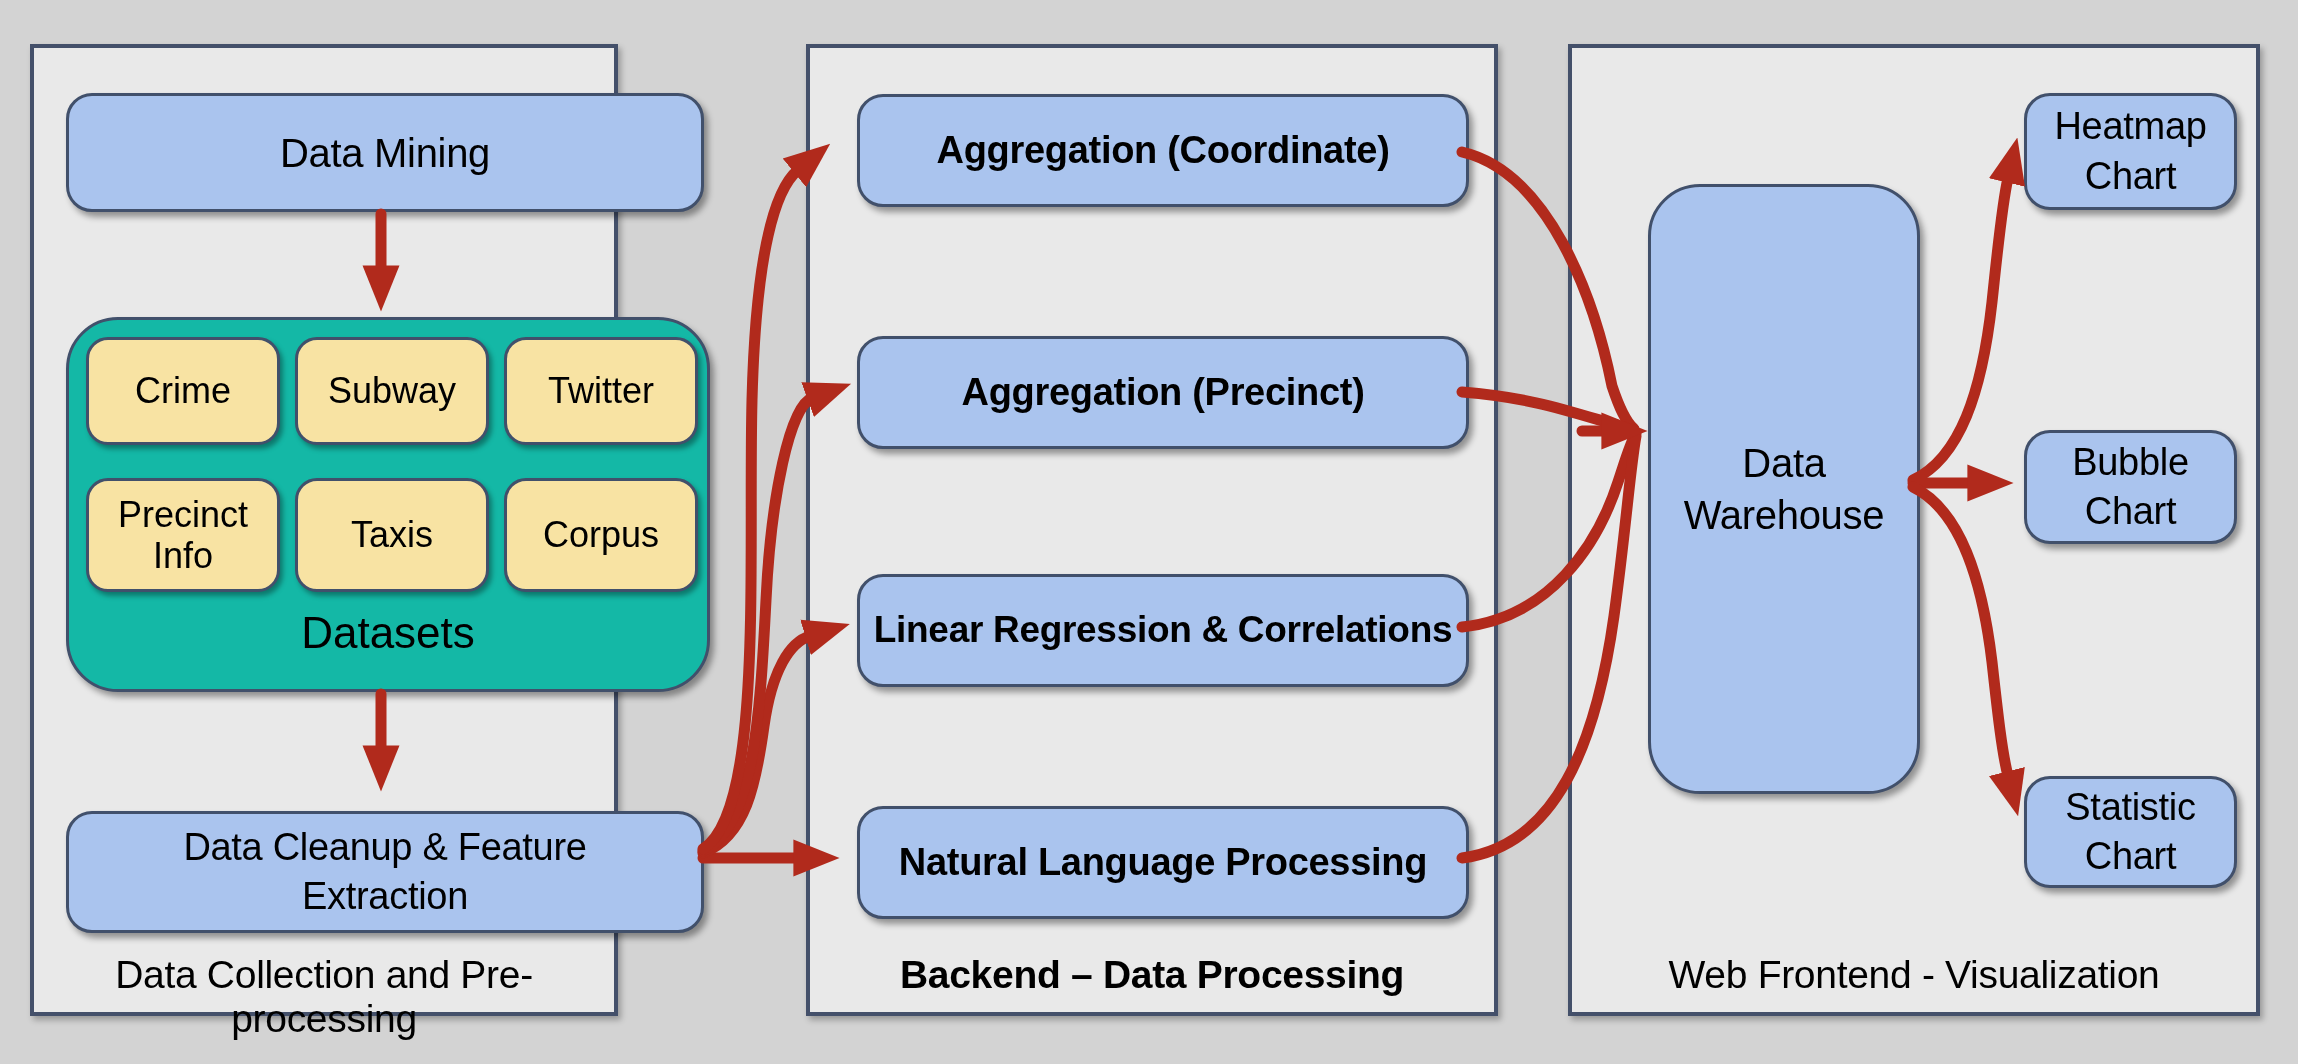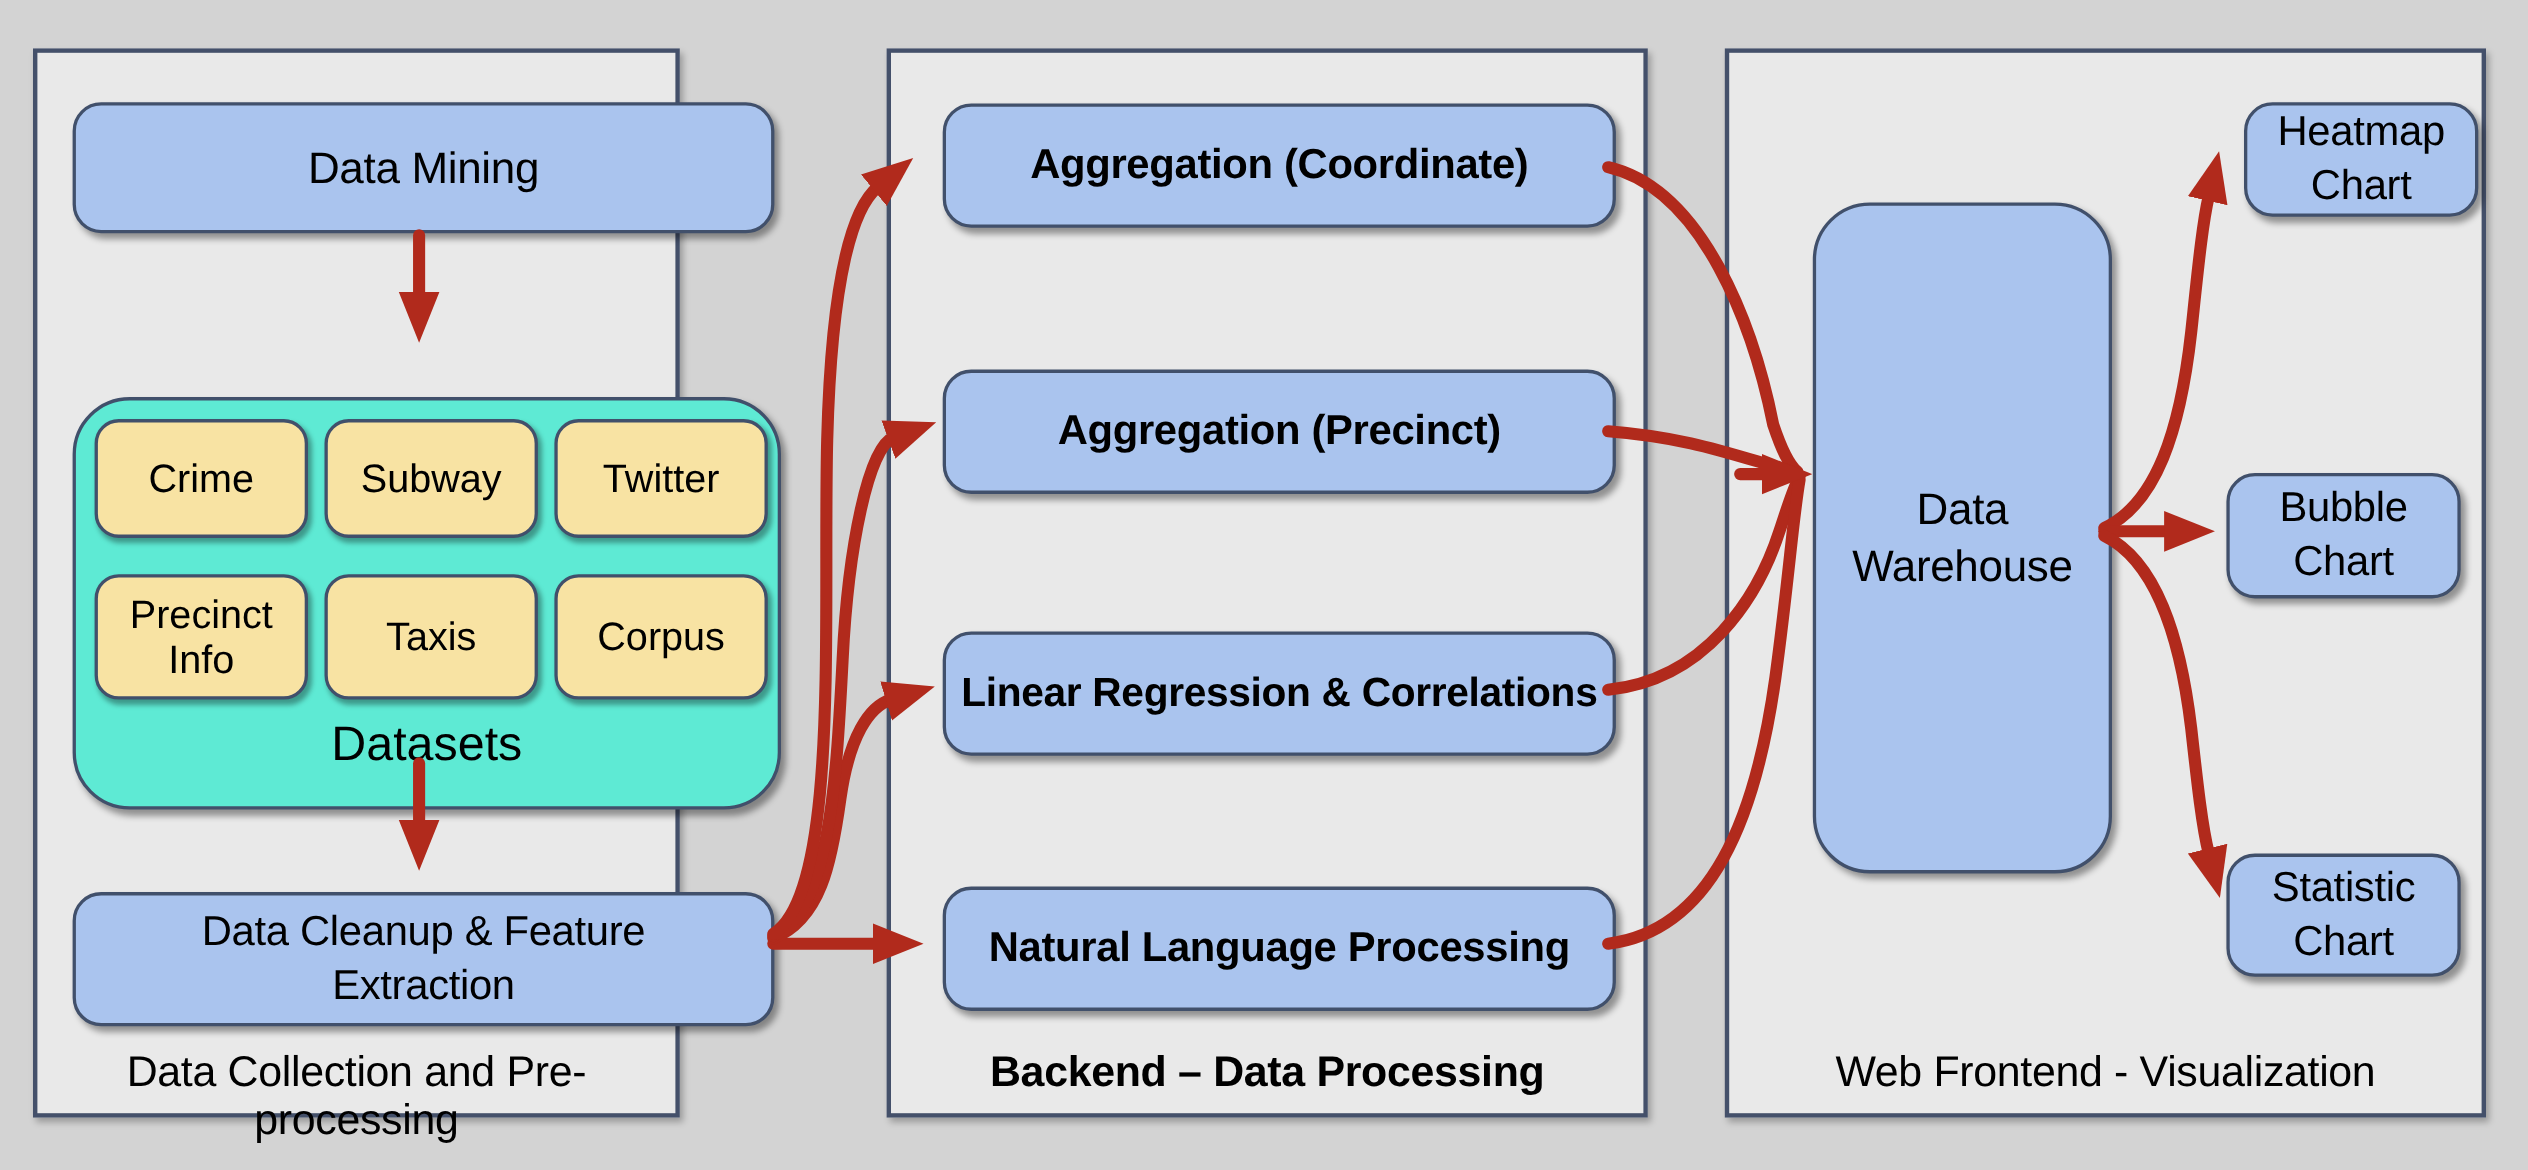--- a/index.html
+++ b/index.html
@@ -24,22 +24,22 @@
     text-align:center;background:#aac4ee;border:3px solid #41506b;
     border-radius:26px;box-sizing:border-box;
     box-shadow:4px 5px 6px rgba(0,0,0,.38);
     font-size:38px;line-height:1.3;letter-spacing:-.3px;
   }
   .node.onE{white-space:nowrap;}
   
   #dataMining{left:32px;top:45px;width:638px;height:119px;font-size:40px;}
   #cluster{
     position:absolute;left:32px;top:269px;width:644px;height:375px;
-    background:#5eead4;border:3px solid #41506b;border-radius:52px;
-    box-sizing:border-box;box-shadow:4px 5px 6px rgba(0,0,0,.38);margin-top:44px;
+    background:#14b8a6;border:3px solid #41506b;border-radius:52px;
+    box-sizing:border-box;box-shadow:4px 5px 6px rgba(0,0,0,.38);
   }
   .dset{
     position:absolute;display:flex;align-items:center;justify-content:center;
     text-align:center;background:#f8e3a3;border:3px solid #41506b;
     border-radius:22px;box-sizing:border-box;
     box-shadow:3px 4px 5px rgba(0,0,0,.35);
     font-size:36px;line-height:1.15;
   }
   #dsCrime   {left:17px; top:17px; width:194px;height:108px;}
   #dsSubway  {left:226px;top:17px; width:194px;height:108px;}
@@ -55,21 +55,21 @@
   
   .proc{left:47px;width:612px;height:113px;}
   #proc0{top:46px;}
   #proc1{top:288px;}
   #proc2{top:526px;font-size:37px;}
   #proc3{top:758px;}
   
   #warehouse{left:76px;top:136px;width:272px;height:610px;border-radius:52px;font-size:40px;}
   #warehouse span{display:inline-block;max-width:230px;}
   .chart{left:452px;width:213px;}
-  #chart0{top:45px;height:104px;margin-left:16px;}
+  #chart0{top:45px;height:117px;}
   #chart1{top:382px;height:114px;}
   #chart2{top:728px;height:112px;}
   .chart span{display:inline-block;max-width:180px;}
   .arrows{position:absolute;left:0;top:0;pointer-events:none;}
 </style>
 </head>
 <body>
 
 <div class="canvas">
 

